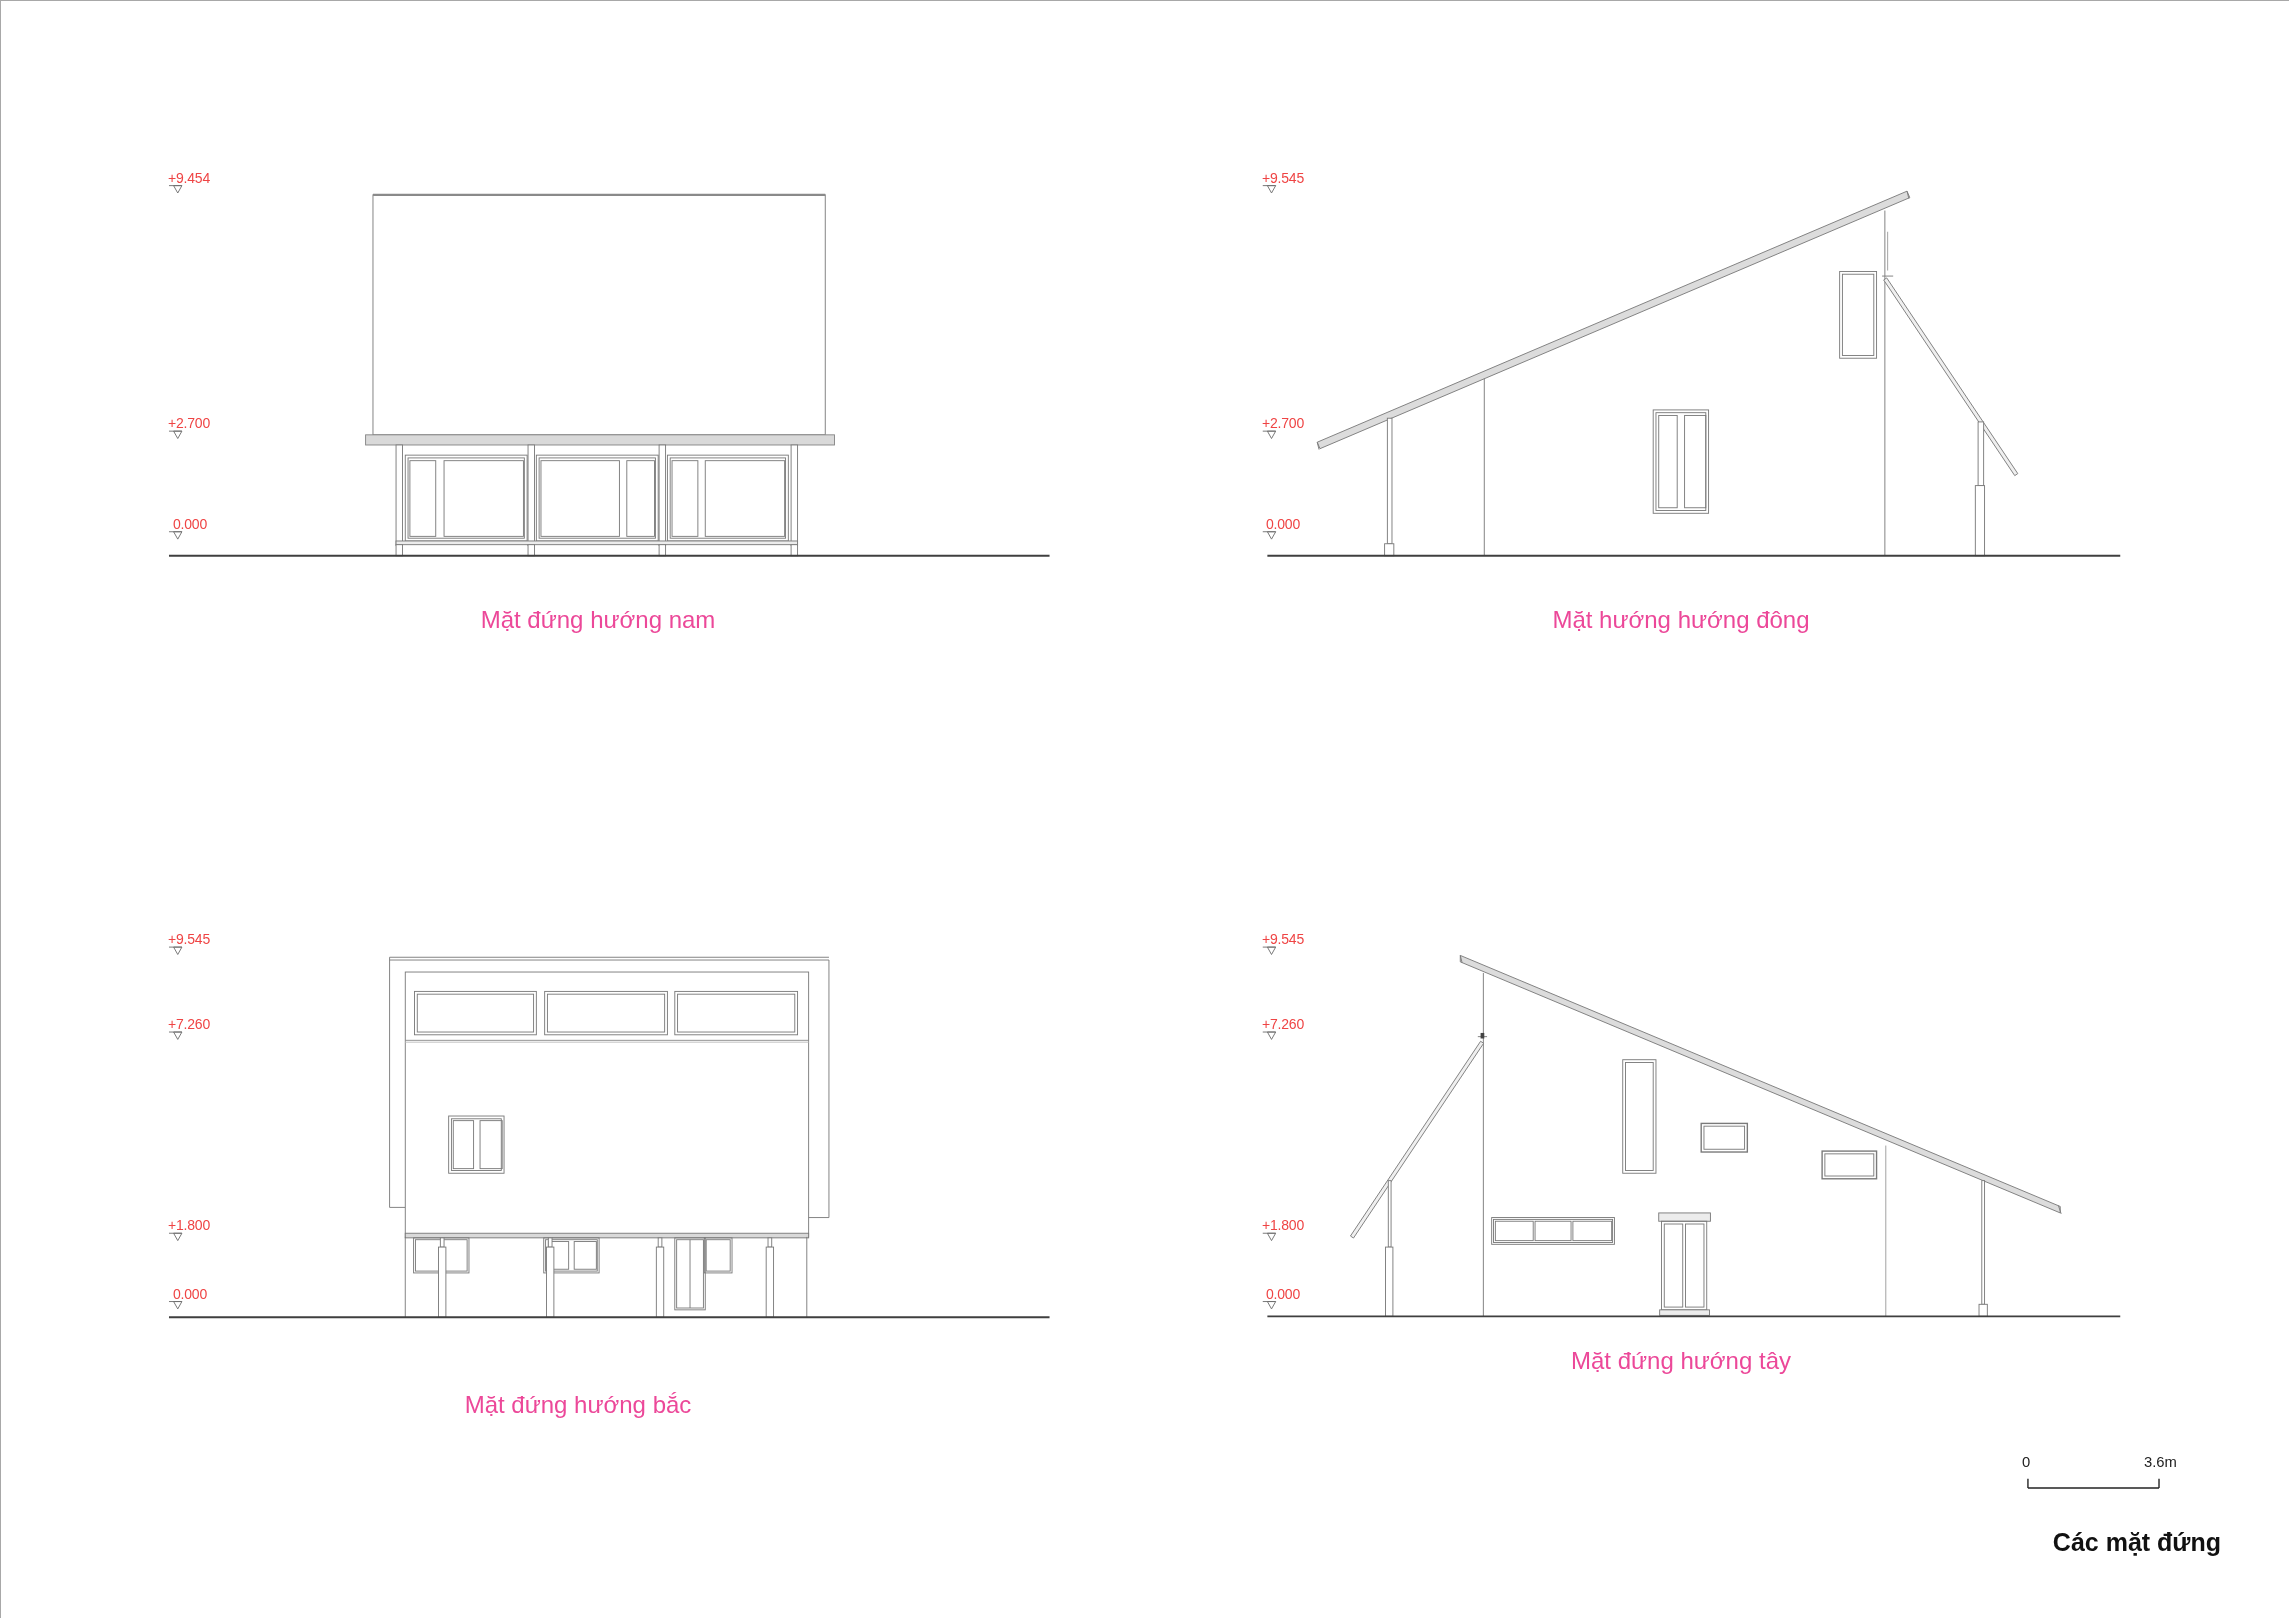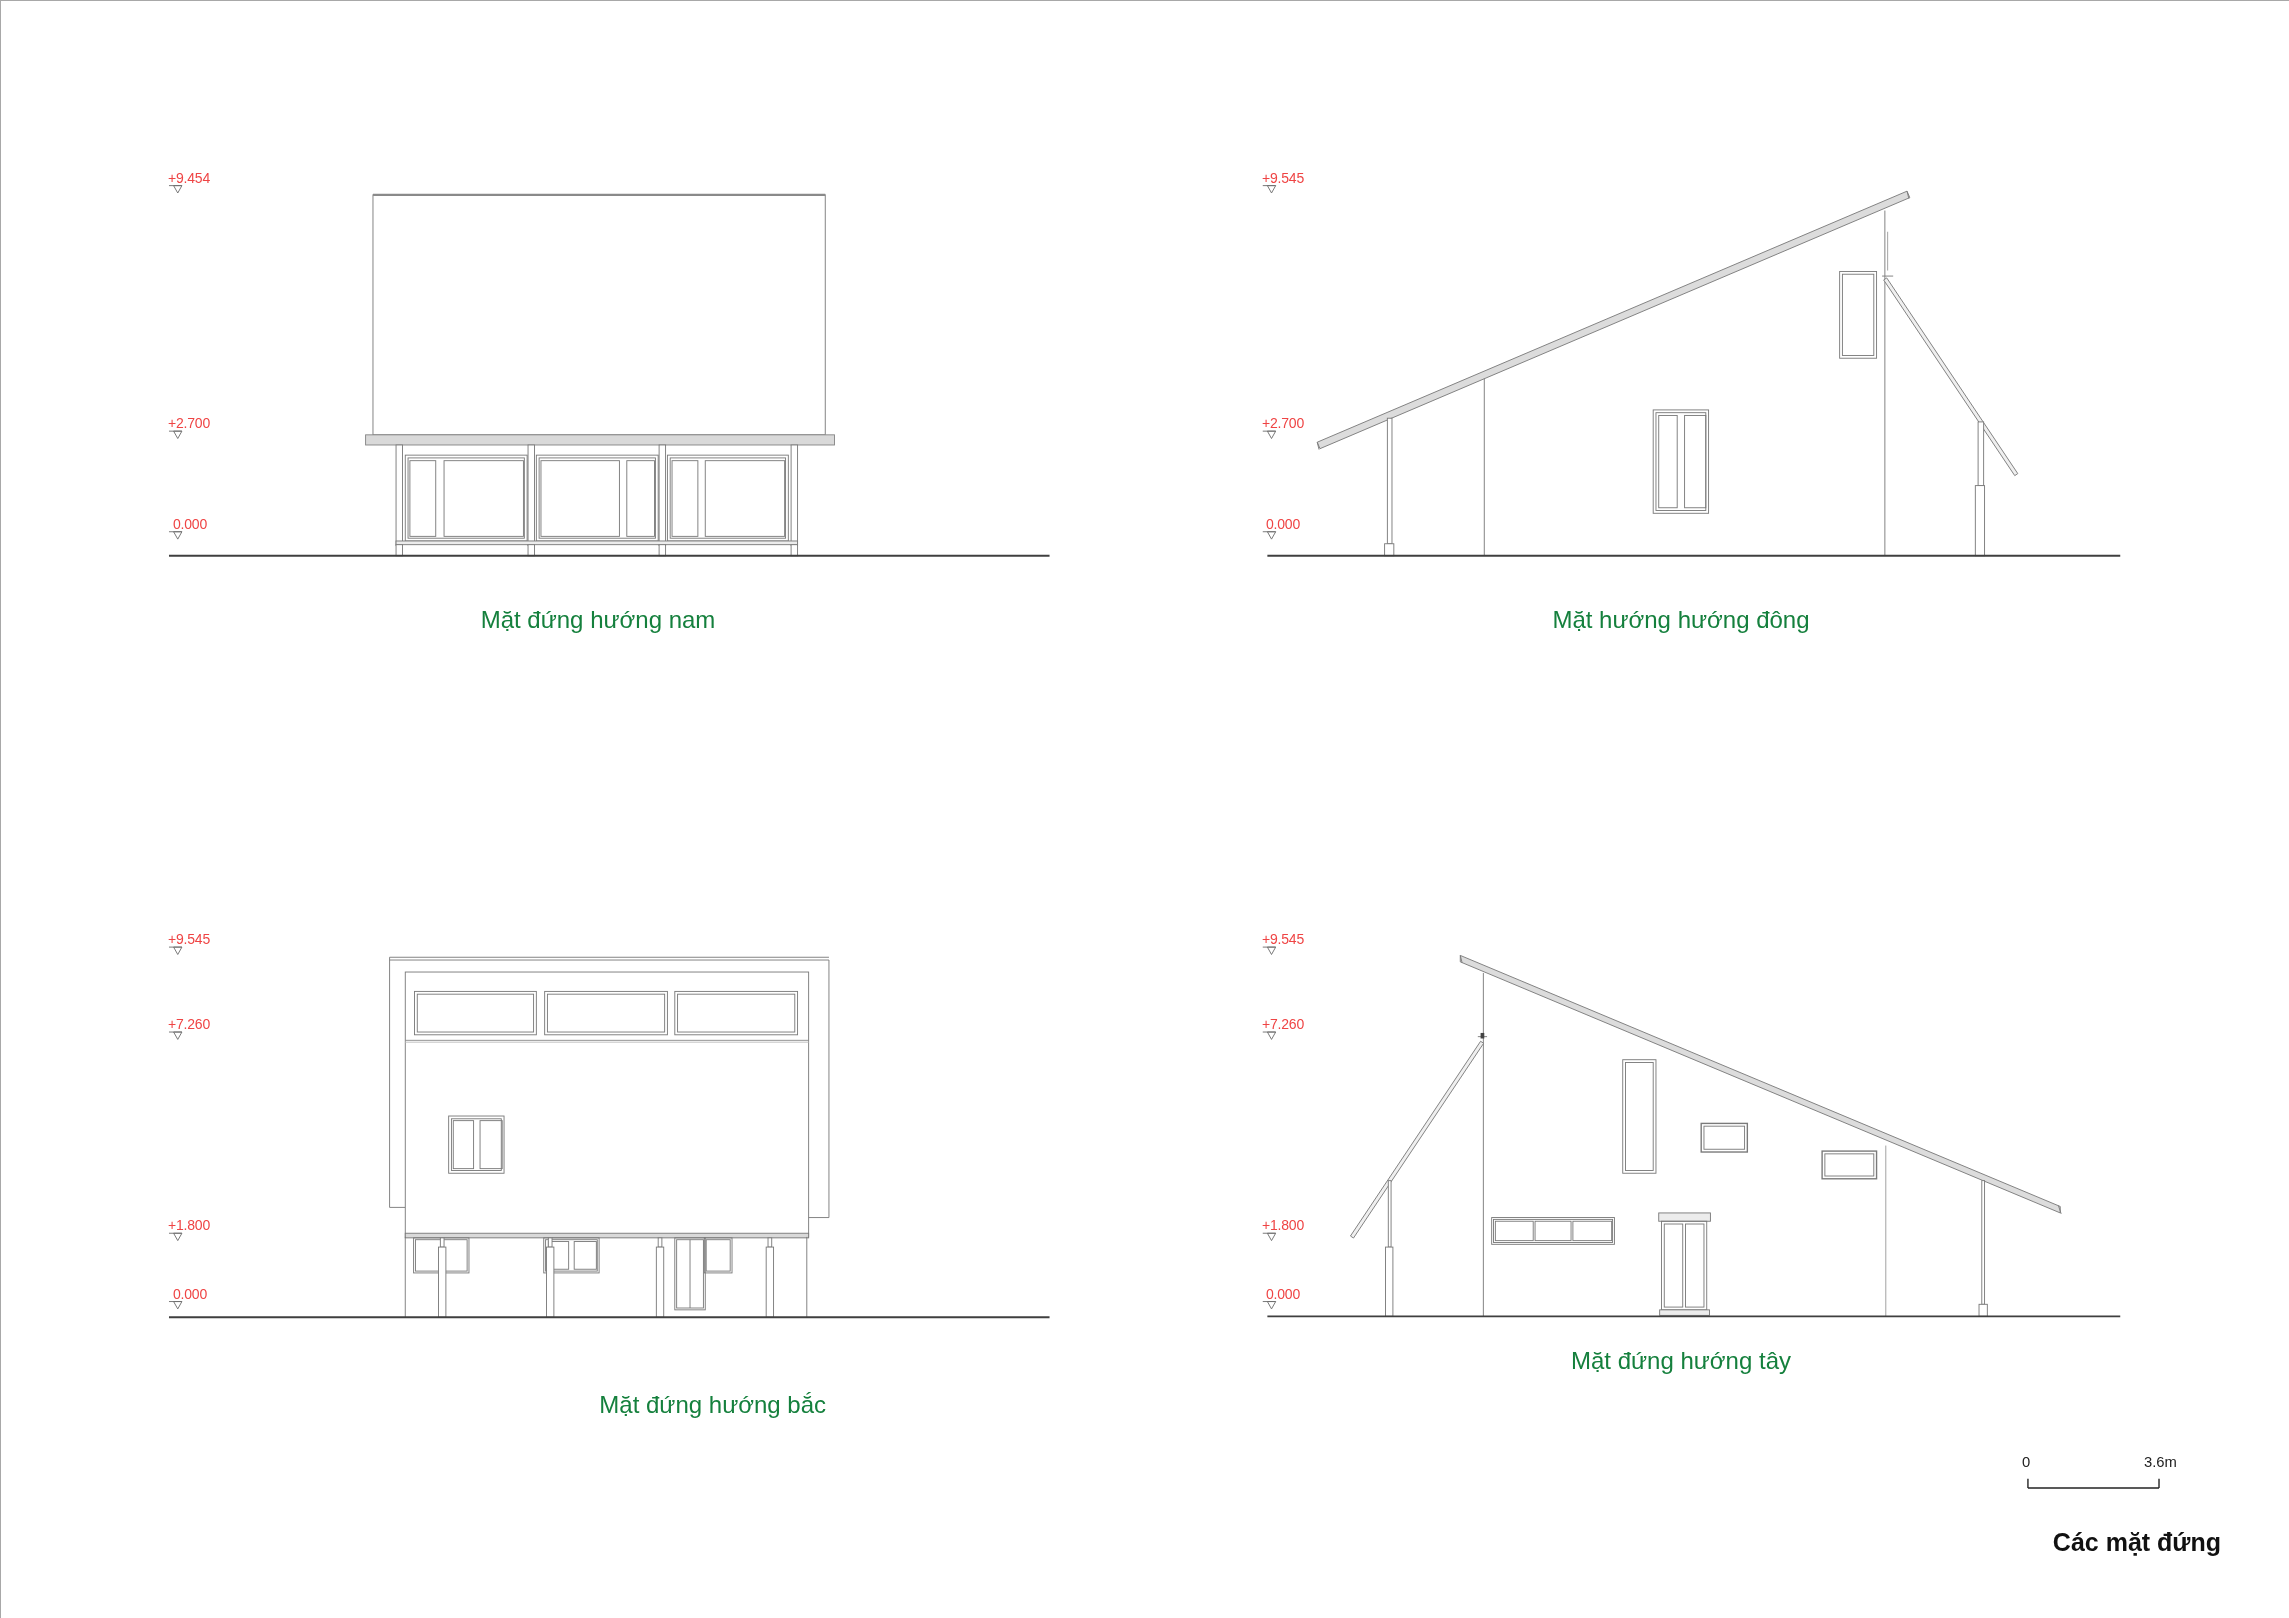--- a/index.html
+++ b/index.html
@@ -8,21 +8,21 @@
     width:2290px;height:1619px;
     background:#ffffff;
     border:0.9px solid #a8a8a8;
     box-sizing:border-box;
     font-family:"Liberation Sans", sans-serif;
     overflow:hidden;
   }
   .linework{position:absolute;left:0;top:0;}
   .txt{position:absolute;color:#1f1f1f;white-space:nowrap;}
   .level-label{font-size:14px;letter-spacing:-0.2px;color:#ef4444;}
-  .caption{font-size:24px;color:#15803d;text-align:center;width:456px;}
+  .caption{font-size:24px;color:#ec4899;text-align:center;width:456px;}
   .scale-num{font-size:14.8px;color:#222;}
   .sheet-title{font-size:25px;font-weight:bold;color:#111;text-align:right;width:236px;}
 </style>
 </head>
 <body>
 
 <div class="page">
 
   <svg class="linework" width="2290" height="1619" viewBox="0 0 2481 1754" fill="none" stroke="#7a7a7a" stroke-width="1">
 
@@ -276,21 +276,21 @@
   <div class="txt level-label" style="left:167px;top:1216px;">+1.800</div>
   <div class="txt level-label" style="left:172px;top:1285px;">0.000</div>
 
   <div class="txt level-label" style="left:1261px;top:930px;">+9.545</div>
   <div class="txt level-label" style="left:1261px;top:1015px;">+7.260</div>
   <div class="txt level-label" style="left:1261px;top:1216px;">+1.800</div>
   <div class="txt level-label" style="left:1265px;top:1285px;">0.000</div>
 
   <div class="txt caption" style="left:369px;top:605px;">Mặt đứng hướng nam</div>
   <div class="txt caption" style="left:1452px;top:605px;">Mặt hướng hướng đông</div>
-  <div class="txt caption" style="left:369px;top:1390px;text-align:right;">Mặt đứng hướng bắc</div>
+  <div class="txt caption" style="left:349px;top:1390px;">Mặt đứng hướng bắc</div>
   <div class="txt caption" style="left:1452px;top:1346px;">Mặt đứng hướng tây</div>
 
   <div class="txt scale-num" style="left:2021px;top:1453px;">0</div>
   <div class="txt scale-num" style="left:2143px;top:1453px;">3.6m</div>
 
   <div class="txt sheet-title" style="left:1984px;top:1527px;">Các mặt đứng</div>
 
 </div>
 
 

